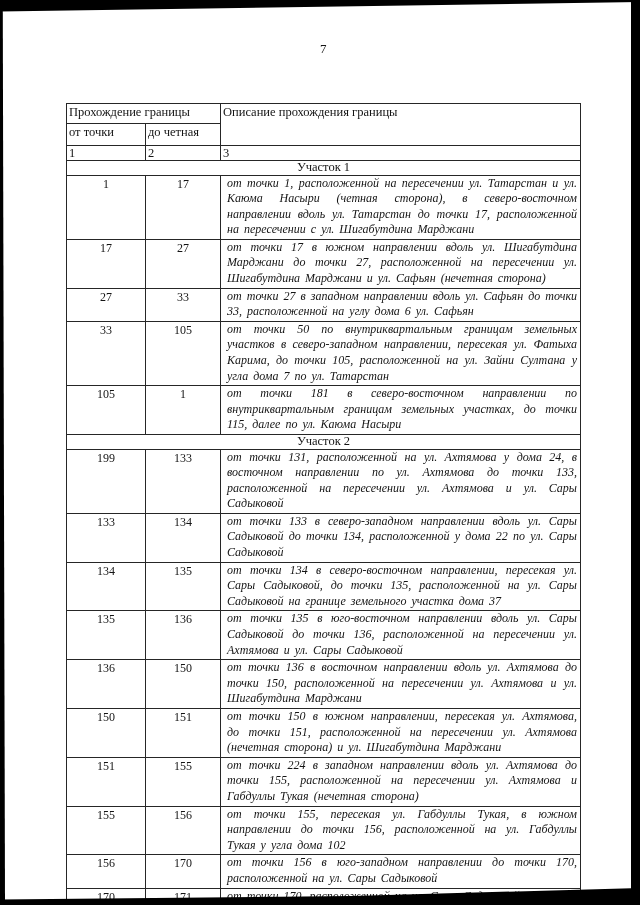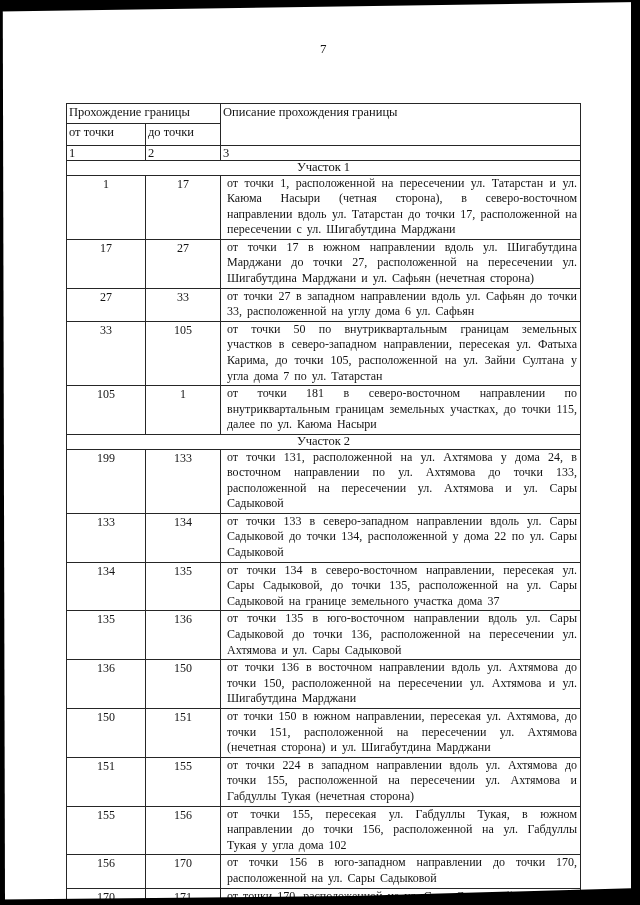--- a/index.html
+++ b/index.html
@@ -67,20 +67,21 @@
   }
   td.num {
     text-align: center;
     padding-top: 1px;
     font-size: 12.5px;
   }
   td.desc {
     text-align: justify;
     padding: 0 3px 1px 6px;
     word-spacing: 2px;
+    font-style: italic;
   }
 </style>
 </head>
 <body>
 
 <div>
   <div class="scan-edge top"></div>
   <div class="scan-edge bottom"></div>
   <div class="scan-edge left"></div>
   <div class="scan-edge right"></div>
@@ -93,21 +94,21 @@
       <col style="width:75px">
       <col>
     </colgroup>
     <tbody>
       <tr class="hdr-1">
         <td colspan="2">Прохождение границы</td>
         <td rowspan="2" class="desc-hdr">Описание прохождения границы</td>
       </tr>
       <tr class="hdr-2">
         <td>от точки</td>
-        <td>до точки</td>
+        <td>до четная</td>
       </tr>
       <tr class="hdr-3">
         <td>1</td>
         <td>2</td>
         <td>3</td>
       </tr>
     <tr class="section-row">
           <td colspan="3">Участок 1</td>
         </tr>
         <tr>

